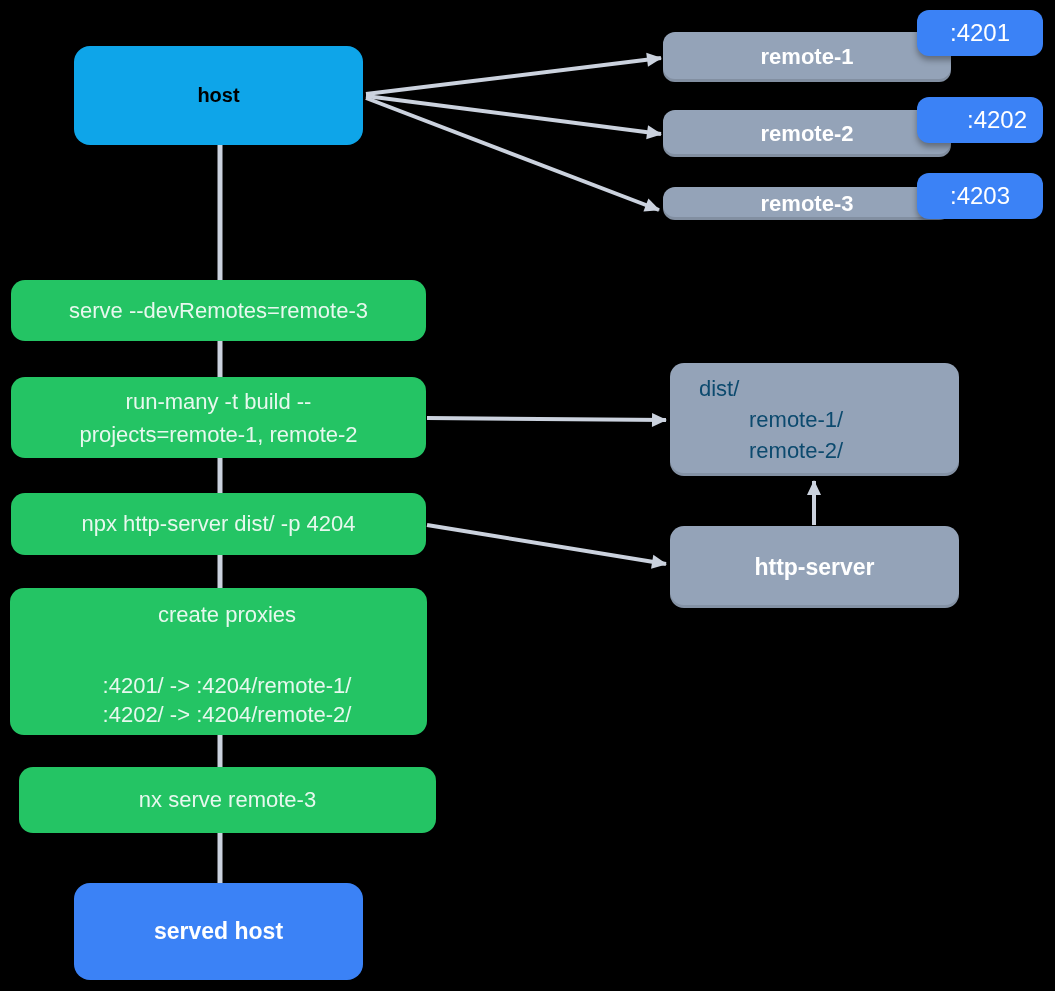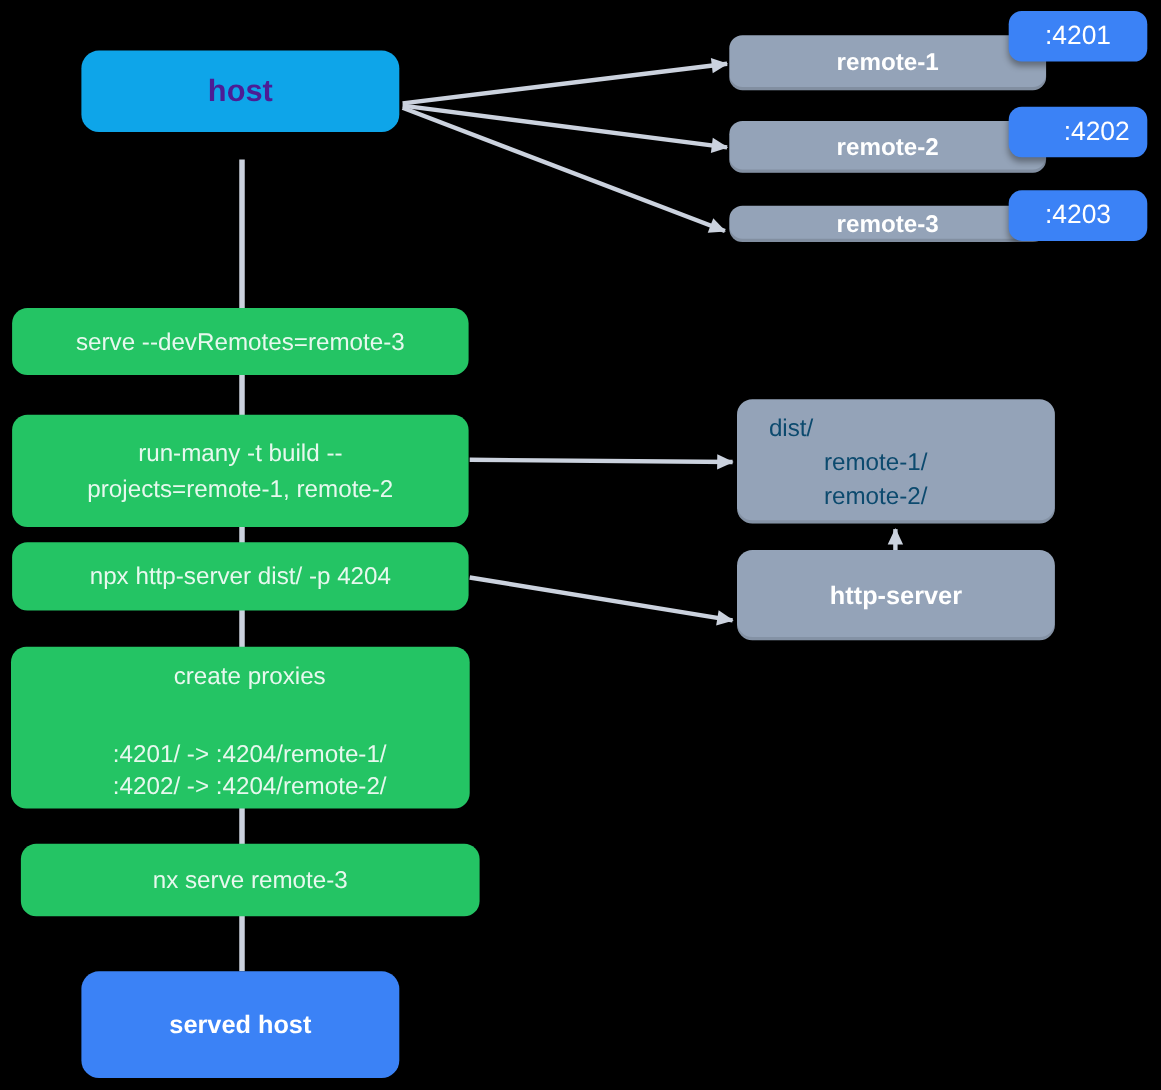--- a/index.html
+++ b/index.html
@@ -29,24 +29,24 @@
     box-sizing: border-box;
     display: flex;
     align-items: center;
     justify-content: center;
     text-align: center;
     z-index: 2;
   }
 
   
   #host {
-    left: 74px; top: 46px; width: 289px; height: 74px;
+    left: 74px; top: 46px; width: 289px; height: 99px;
     background: var(--host-fill, #0EA5E9);
     border-radius: 16px;
-    color: #4c1d95; font-weight: bold; font-size: 28px;
+    color: #000000; font-weight: bold; font-size: 20px;
   }
 
   
   .remote {
     left: 663px; width: 288px;
     background: var(--node-fill, #94A3B8);
     border-radius: 12px;
     color: #ffffff; font-weight: bold; font-size: 22px;
     box-shadow: inset 0 -3px 0 rgba(0,0,0,0.12);
   }
@@ -68,21 +68,21 @@
   #port-3 { top: 173px; }
 
   
   .step {
     left: 11px; width: 415px;
     background: var(--step-fill, #24C464);
     border-radius: 14px;
     color: #E7F8EE; font-size: 22px;
   }
   #step-serve     { top: 280px; height: 61px; }
-  #step-run-many  { top: 377px; height: 102px; flex-direction: column; line-height: 33px; }
+  #step-run-many  { top: 377px; height: 81px; flex-direction: column; line-height: 33px; }
   #step-http-cmd  { top: 493px; height: 62px; }
   #step-proxies   {
     left: 10px; top: 588px; width: 417px; height: 147px;
     flex-direction: column; justify-content: flex-start;
     padding-top: 13px; line-height: 29px; padding-left: 17px;
   }
   #step-proxies .proxies-title { margin-bottom: 42px; line-height: 28px; }
   #step-nx-serve  { left: 19px; top: 767px; width: 417px; height: 66px; }
 
   
@@ -92,21 +92,21 @@
     border-radius: 14px;
     color: #0c4a6e; font-size: 22px; line-height: 31px;
     display: block; text-align: left;
     padding: 10px 0 0 29px;
     box-shadow: inset 0 -3px 0 rgba(0,0,0,0.10);
   }
   #dist-box .dist-entry { padding-left: 50px; }
 
   
   #http-server {
-    left: 670px; top: 500px; width: 289px; height: 82px;
+    left: 670px; top: 526px; width: 289px; height: 82px;
     background: var(--node-fill, #94A3B8);
     border-radius: 14px;
     color: #ffffff; font-weight: bold; font-size: 23px;
     box-shadow: inset 0 -3px 0 rgba(0,0,0,0.10);
   }
 
   
   #served-host {
     left: 74px; top: 883px; width: 289px; height: 97px;
     background: var(--port-fill, #3B82F6);

